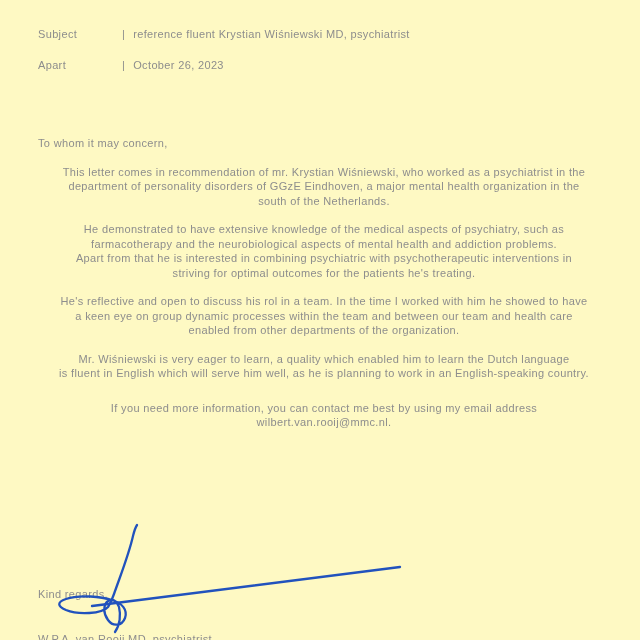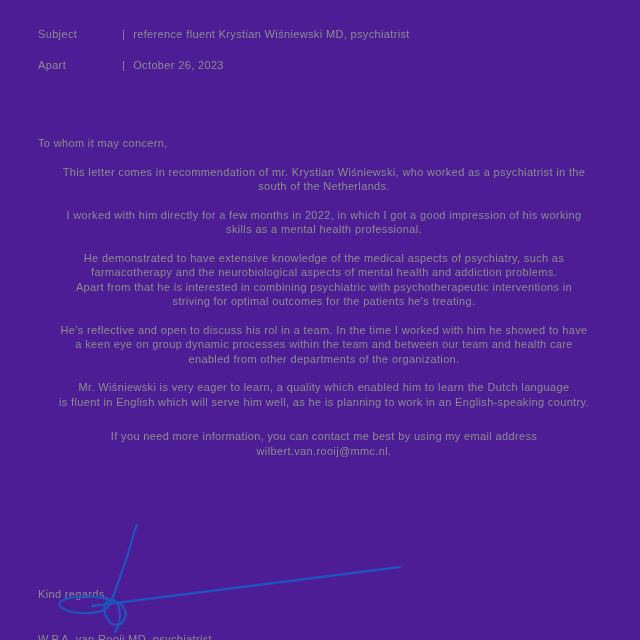--- a/index.html
+++ b/index.html
@@ -1,20 +1,20 @@
 <!DOCTYPE html>
 <html><head>
 <meta charset="utf-8">
 <style>
   html, body { margin: 0; padding: 0; background: #ffffff; }
   .page {
     position: relative;
     width: 640px;
     height: 640px;
-    background: #4c1d95;
+    background: #fef9c3;
     overflow: hidden;
     font-family: "Liberation Sans", sans-serif;
     color: #8d8d8d;
     font-size: 11px;
     line-height: 14.5px;
     letter-spacing: 0.35px;
   }
   .content { position: absolute; left: 38px; top: 27px; right: 30px; }
   .meta-row { display: flex; white-space: nowrap; }
   .meta-row.date-row { margin-top: 16px; }
@@ -43,27 +43,24 @@
     <div class="meta-row date-row">
       <span class="meta-label">Apart</span>
       <span class="meta-sep">|</span>
       <span>October 26, 2023</span>
     </div>
 
     <div class="salutation">To whom it may concern,</div>
 
     <div class="para">
       <div class="line">This letter comes in recommendation of mr. Krystian Wiśniewski, who worked as a psychiatrist in the</div>
+      <div class="line">department of personality disorders of GGzE Eindhoven, a major mental health organization in the</div>
       <div class="line">south of the Netherlands.</div>
     </div>
 
-    <div class="para">
-      <div class="line">I worked with him directly for a few months in 2022, in which I got a good impression of his working</div>
-      <div class="line">skills as a mental health professional.</div>
-    </div>
 
     <div class="para">
       <div class="line">He demonstrated to have extensive knowledge of the medical aspects of psychiatry, such as</div>
       <div class="line">farmacotherapy and the neurobiological aspects of mental health and addiction problems.</div>
       <div class="line">Apart from that he is interested in combining psychiatric with psychotherapeutic interventions in</div>
       <div class="line">striving for optimal outcomes for the patients he's treating.</div>
     </div>
 
     <div class="para">
       <div class="line">He's reflective and open to discuss his rol in a team. In the time I worked with him he showed to have</div>

